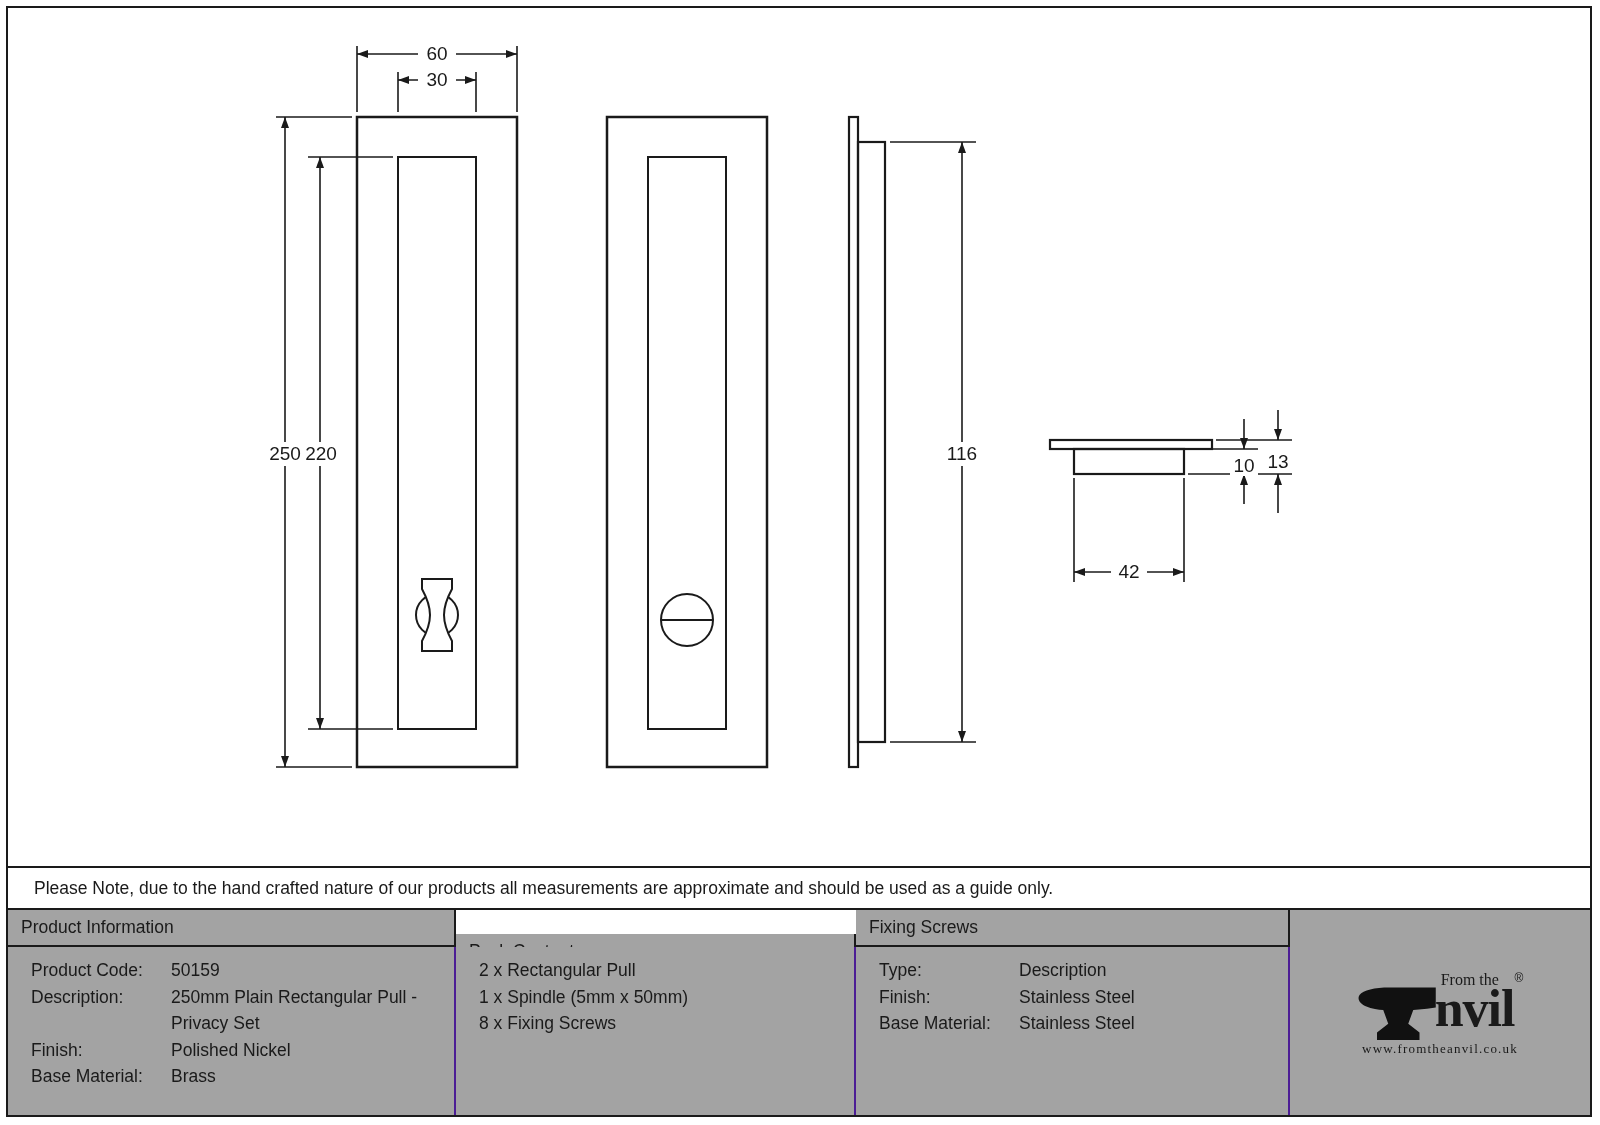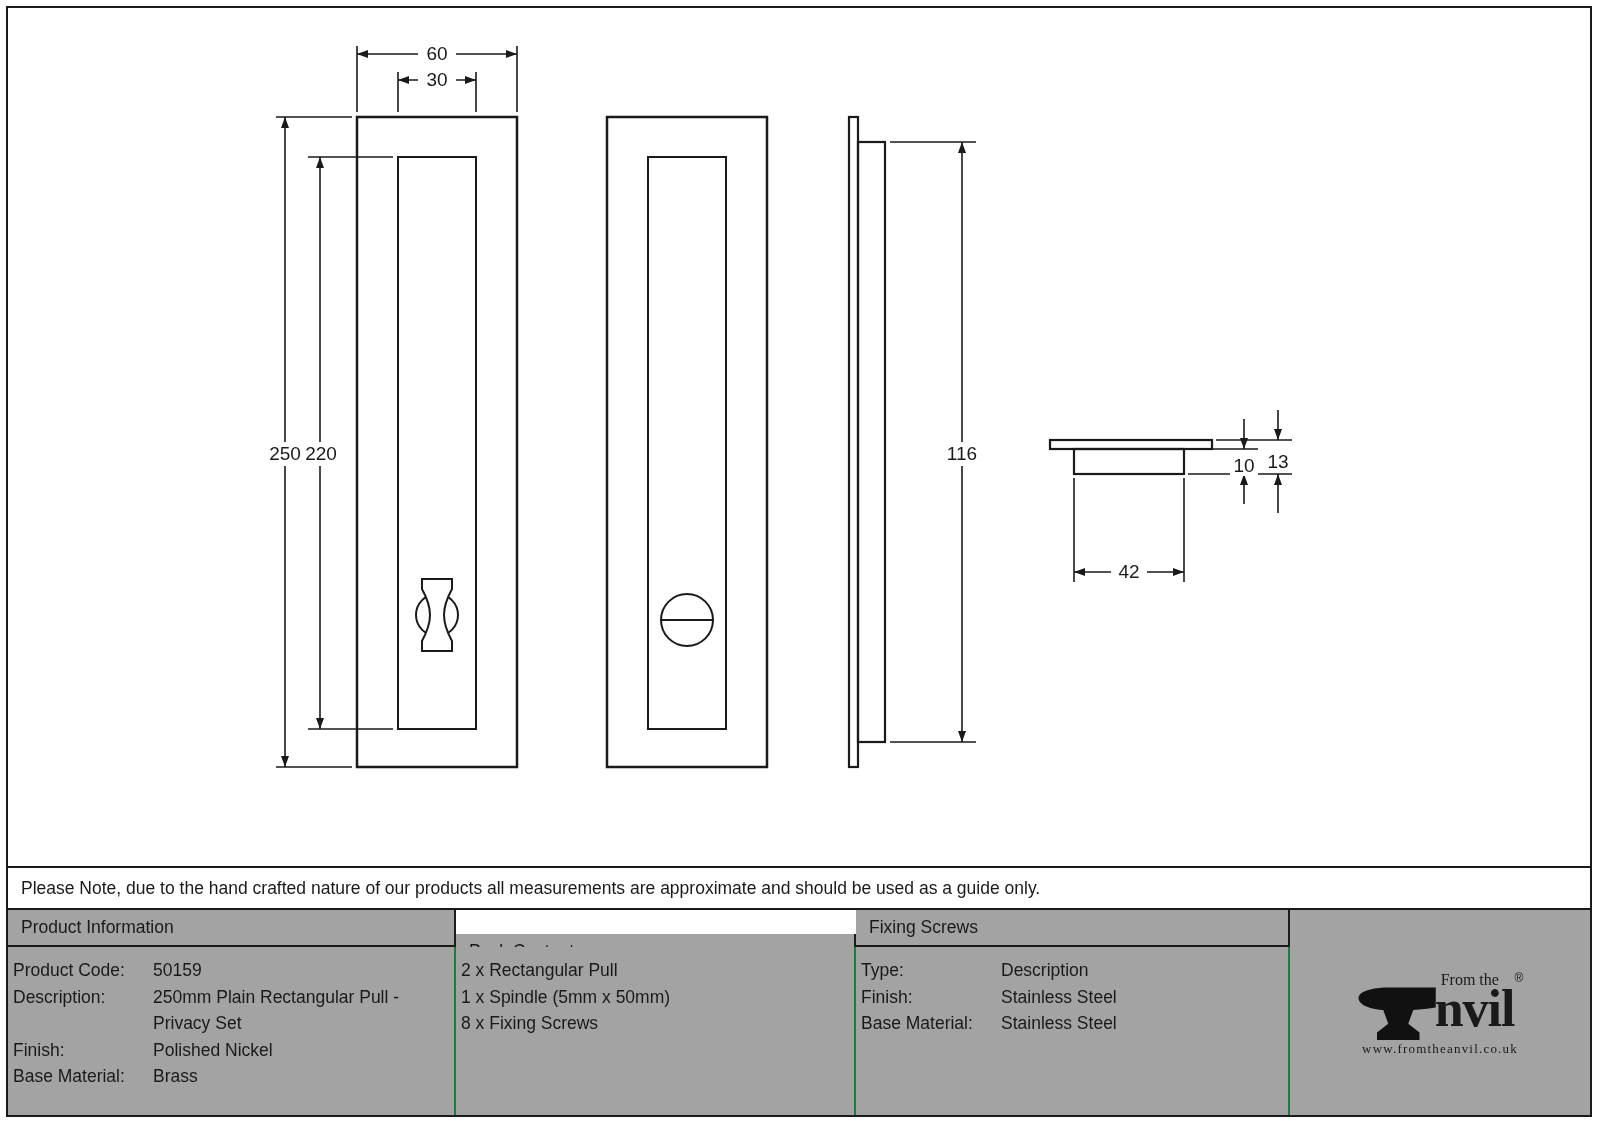--- a/index.html
+++ b/index.html
@@ -7,36 +7,36 @@
   .page {
     position:absolute; left:6px; top:6px; width:1586px; height:1111px;
     border:2px solid #1a1a1a; box-sizing:border-box; background:#fff;
     display:flex; flex-direction:column;
   }
   .drawing-area { flex:0 0 858px; overflow:hidden; }
   .drawing-area svg { display:block; }
 
   .note-row {
     border-top:2px solid #1a1a1a; flex:0 0 40px;
-    display:flex; align-items:center; padding:0 13px;
+    display:flex; align-items:center; padding:0 26px;
     font-size:17.5px;
   }
 
   .info-table {
     border-top:2px solid #1a1a1a; flex:1;
     display:grid;
     grid-template-columns:448px 400px 434px 1fr;
     grid-template-rows:37px 1fr;
   }
   .cell { box-sizing:border-box; background:#a3a3a3; }
   .th {
     border-right:2px solid #1a1a1a; border-bottom:2px solid #1a1a1a;
     font-size:17.5px; padding:7px 13px;
   }
-  .tbody { border-right:2px solid #15803d; padding:10px 13px 0 5px; font-size:17.5px; }
+  .tbody { border-right:2px solid #4c1d95; padding:10px 13px 0 23px; font-size:17.5px; }
   .col1h { grid-column:1; grid-row:1; }
   .col2h { grid-column:2; grid-row:1;margin-top:24px; }
   .col3h { grid-column:3; grid-row:1; }
   .col1b { grid-column:1; grid-row:2; }
   .col2b { grid-column:2; grid-row:2; }
   .col3b { grid-column:3; grid-row:2; }
   .logo-cell {
     grid-column:4; grid-row:1 / span 2;
     display:flex; flex-direction:column; align-items:center; justify-content:center;
   }

